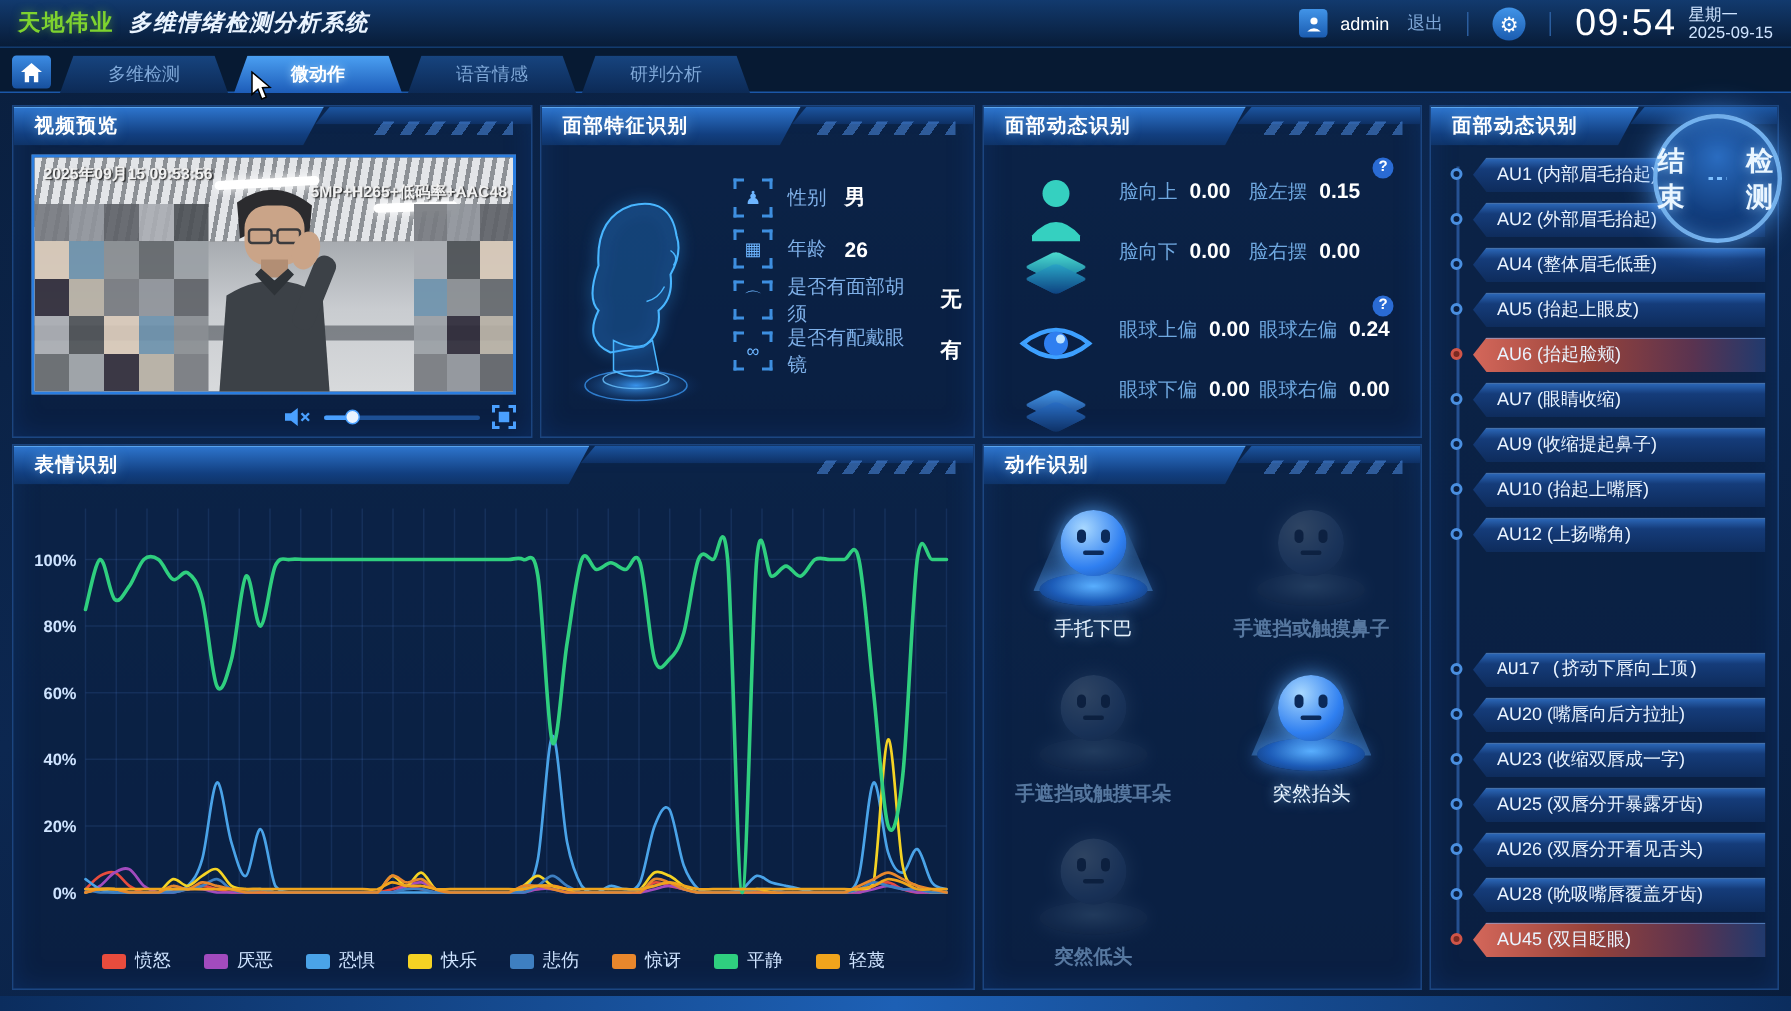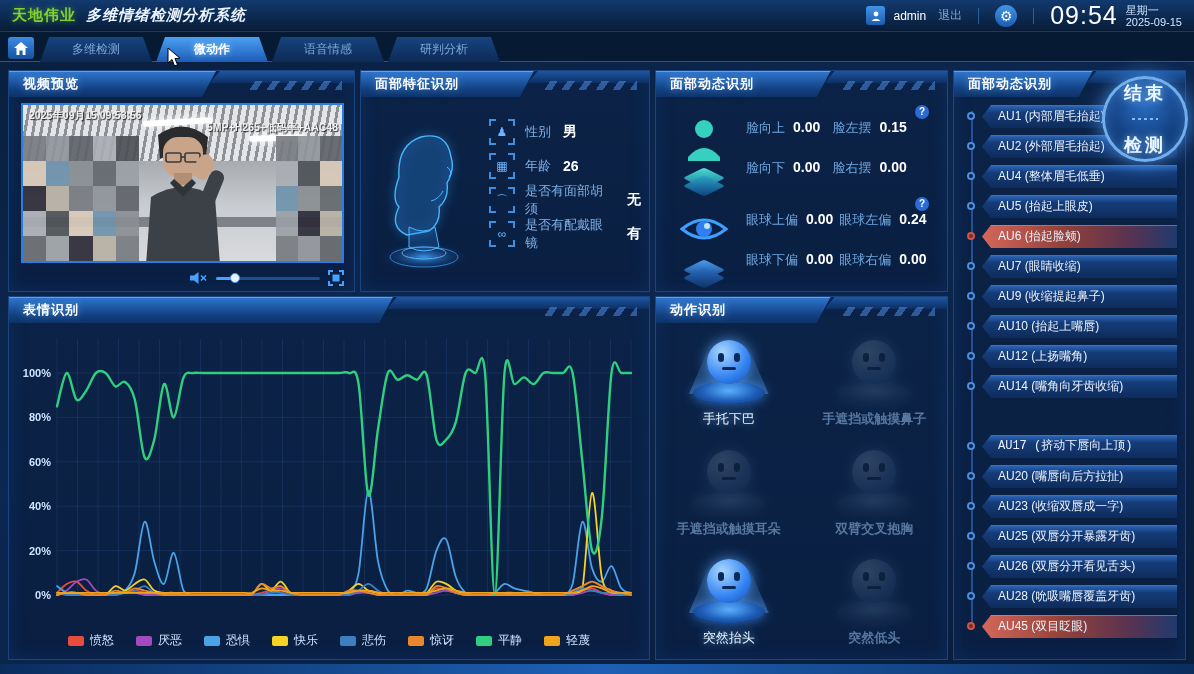--- a/index.html
+++ b/index.html
@@ -130,21 +130,21 @@
     clip-path:polygon(9px 0,100% 0,100% 100%,9px 100%,0 50%);
     border-top:1px solid rgba(120,180,250,.5); }
   .aurow.active .aubar { background:linear-gradient(90deg,#d4675a 0%,#96423a 40%,#5a3350 75%,#203a6e 100%); }
   .autext { position:absolute; left:34px; top:0; line-height:23px; font-size:12px; color:#eaf4ff; white-space:nowrap; }
   .audot { position:absolute; left:3px; top:7px; width:8px; height:8px; border-radius:50%;
     background:#0a1f42; border:2px solid #4a8fe0; }
   .aurow.active .audot { border-color:#d05548; background:#7a2a22; }
   #endbtn { position:absolute; right:4px; top:4px; width:86px; height:86px; border-radius:50%;
     background:radial-gradient(circle at 50% 32%,#2a6cc0,#103a78 62%,#0c2c5e);
     border:3px solid rgba(130,195,255,.85); box-shadow:0 0 20px rgba(80,160,255,.8), inset 0 0 14px rgba(90,170,255,.5);
-    display:flex; flex-direction:column; align-items:center; justify-content:center; gap:13px; cursor:pointer; z-index:30; }
+    display:flex; flex-direction:row; align-items:center; justify-content:center; gap:13px; cursor:pointer; z-index:30; }
   #endbtn span { font-size:18px; font-weight:bold; color:#eaf6ff; letter-spacing:3px; text-shadow:0 0 8px rgba(140,200,255,.9); }
   #endbtn .dots { width:26px; height:2px; background:repeating-linear-gradient(90deg,#7ec0ff 0 3px,transparent 3px 6px); }
 
   
   #bottomstrip { position:absolute; left:0; bottom:0; width:100%; height:10px;
     background:linear-gradient(90deg,#0b2d5e,#1d60b5 50%,#0b2d5e); }
 
   
   #cursor { position:absolute; left:167px; top:47px; z-index:99; }
 </style>
@@ -554,31 +554,20 @@
           <div class="actviz">
             <div class="apedestal"></div>
             <div class="ahead">
               <div class="eye" style="left:11px;"></div>
               <div class="eye" style="right:11px;"></div>
               <div style="position:absolute;left:50%;top:27px;transform:translateX(-50%);width:14px;height:3px;border-radius:2px;background:#0b2a5a;"></div>
             </div>
           </div>
           <div class="actlabel">手遮挡或触摸耳朵</div>
         </div>
-        <div class="actcard dim">
-          <div class="actviz">
-            <div class="apedestal"></div>
-            <div class="ahead">
-              <div class="eye" style="left:11px;"></div>
-              <div class="eye" style="right:11px;"></div>
-              <div style="position:absolute;left:50%;top:27px;transform:translateX(-50%);width:14px;height:3px;border-radius:2px;background:#0b2a5a;"></div>
-            </div>
-          </div>
-          <div class="actlabel">双臂交叉抱胸</div>
-        </div>
         <div class="actcard">
           <div class="actviz">
             <div class="beam"></div>
             <div class="apedestal"></div>
             <div class="ahead">
               <div class="eye" style="left:11px;"></div>
               <div class="eye" style="right:11px;"></div>
               <div style="position:absolute;left:50%;top:27px;transform:translateX(-50%);width:14px;height:3px;border-radius:2px;background:#0b2a5a;"></div>
             </div>
           </div>
@@ -644,25 +633,20 @@
         <div class="aurow" style="top: 210px;">
           <div class="audot"></div>
           <div class="aubar"></div>
           <span class="autext">AU10 (抬起上嘴唇)</span>
         </div>
         <div class="aurow" style="top: 240px;">
           <div class="audot"></div>
           <div class="aubar"></div>
           <span class="autext">AU12 (上扬嘴角)</span>
         </div>
-        <div class="aurow" style="top: 270px;">
-          <div class="audot"></div>
-          <div class="aubar"></div>
-          <span class="autext">AU14 (嘴角向牙齿收缩)</span>
-        </div>
         <div class="aurow" style="top: 330px; font-family: Liberation Mono, monospace;">
           <div class="audot"></div>
           <div class="aubar"></div>
           <span class="autext">AU17 (挤动下唇向上顶)</span>
         </div>
         <div class="aurow" style="top: 360px;">
           <div class="audot"></div>
           <div class="aubar"></div>
           <span class="autext">AU20 (嘴唇向后方拉扯)</span>
         </div>

